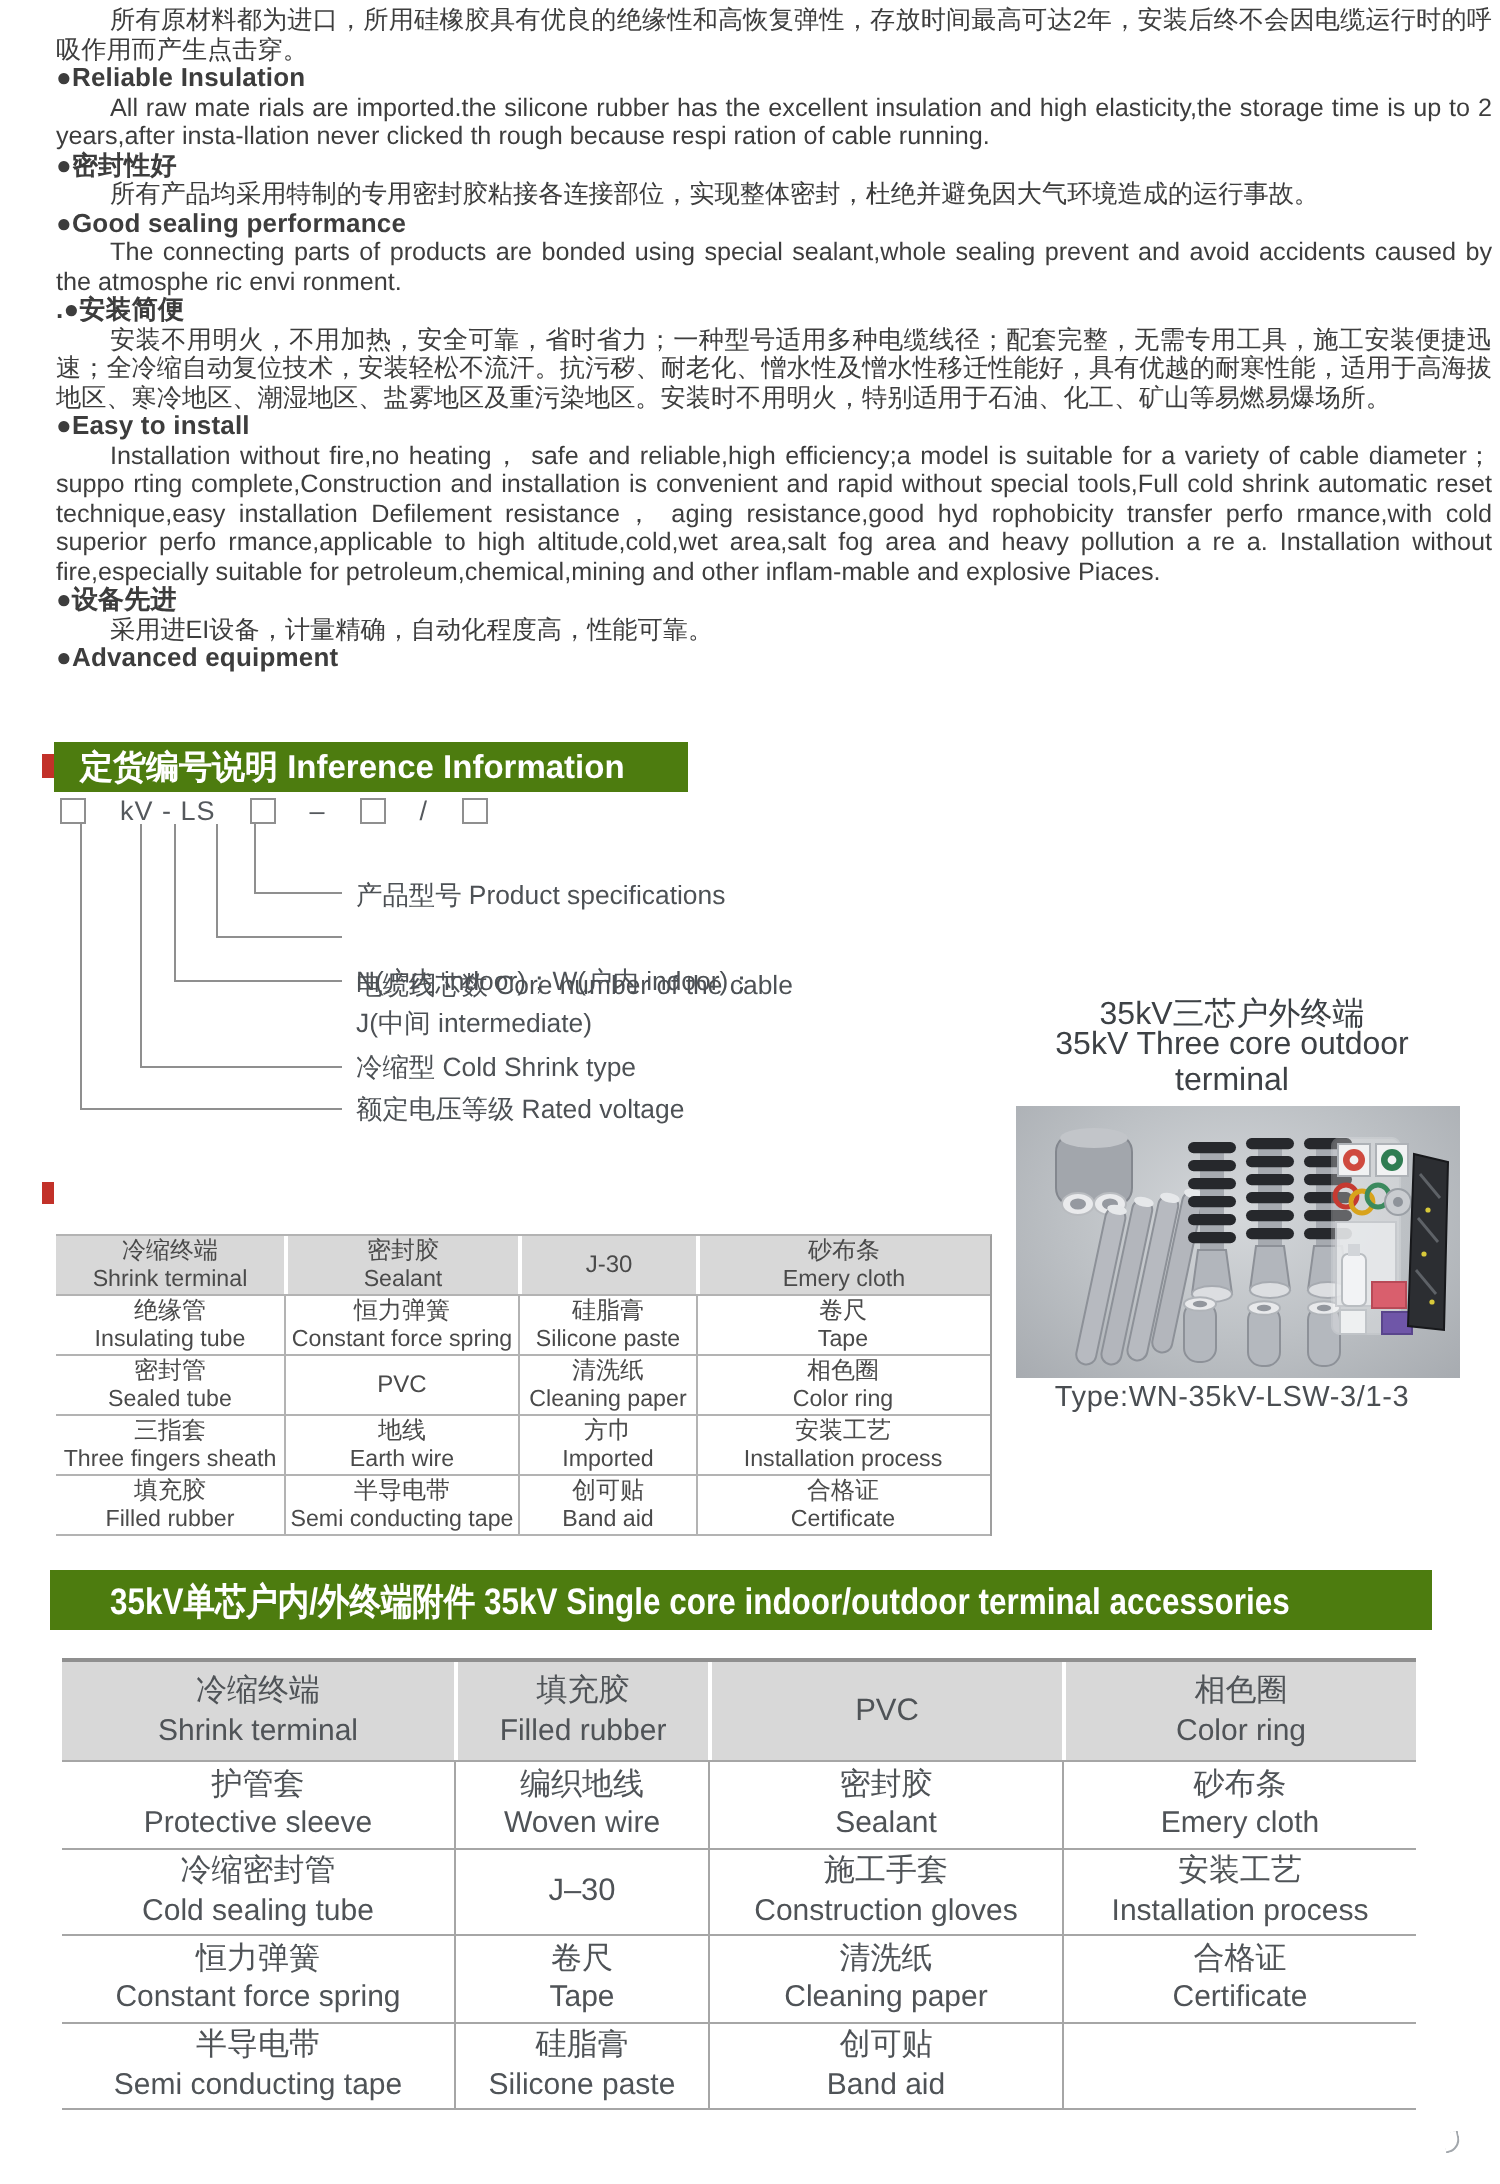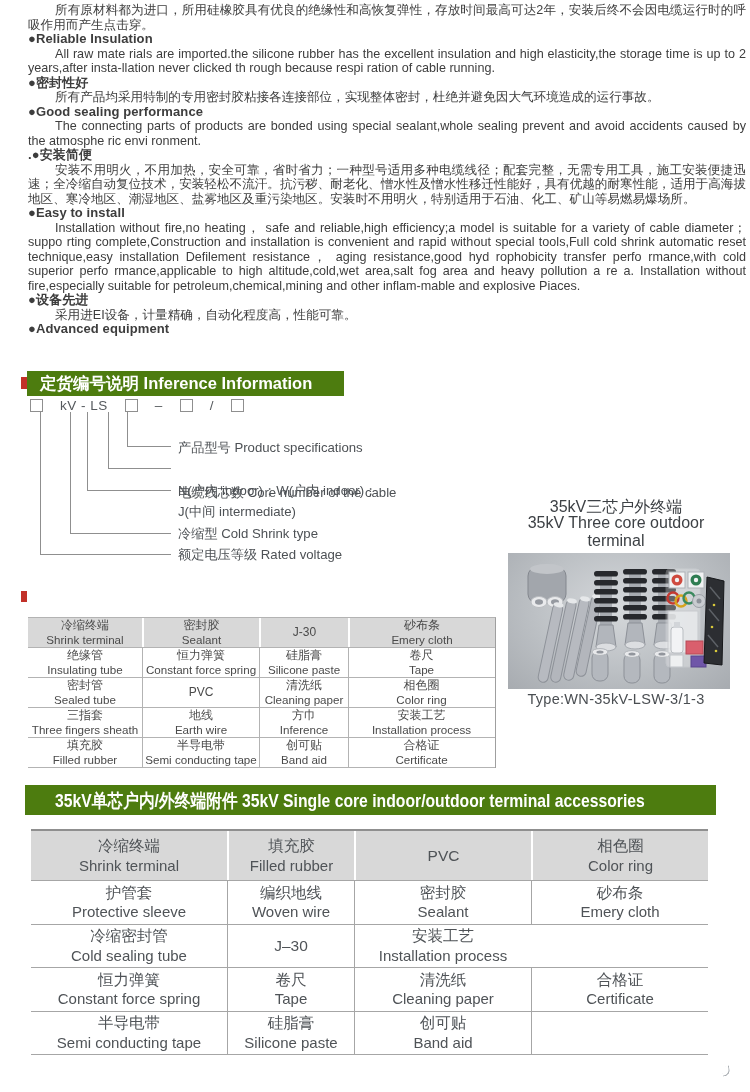--- a/index.html
+++ b/index.html
@@ -306,21 +306,21 @@
       <div class="cell w1">
           <div class="cn">三指套</div>
           <div class="en">Three fingers sheath</div>
         </div>
       <div class="cell w2">
           <div class="cn">地线</div>
           <div class="en">Earth wire</div>
         </div>
       <div class="cell w3">
           <div class="cn">方巾</div>
-          <div class="en">Inference</div>
+          <div class="en">Imported</div>
         </div>
       <div class="cell w4">
           <div class="cn">安装工艺</div>
           <div class="en">Installation process</div>
         </div>
     </div>
     <div class="row">
       <div class="cell w1">
           <div class="cn">填充胶</div>
           <div class="en">Filled rubber</div>
@@ -384,20 +384,24 @@
     </div>
     <div class="row">
       <div class="cell w1">
           <div class="cn">冷缩密封管</div>
           <div class="en">Cold sealing tube</div>
         </div>
       <div class="cell w2">
           <div class="cn">J–30</div>
           <div class="en"></div>
         </div>
+      <div class="cell w3">
+          <div class="cn">施工手套</div>
+          <div class="en">Construction gloves</div>
+        </div>
       <div class="cell w4">
           <div class="cn">安装工艺</div>
           <div class="en">Installation process</div>
         </div>
     </div>
     <div class="row">
       <div class="cell w1">
           <div class="cn">恒力弹簧</div>
           <div class="en">Constant force spring</div>
         </div>

